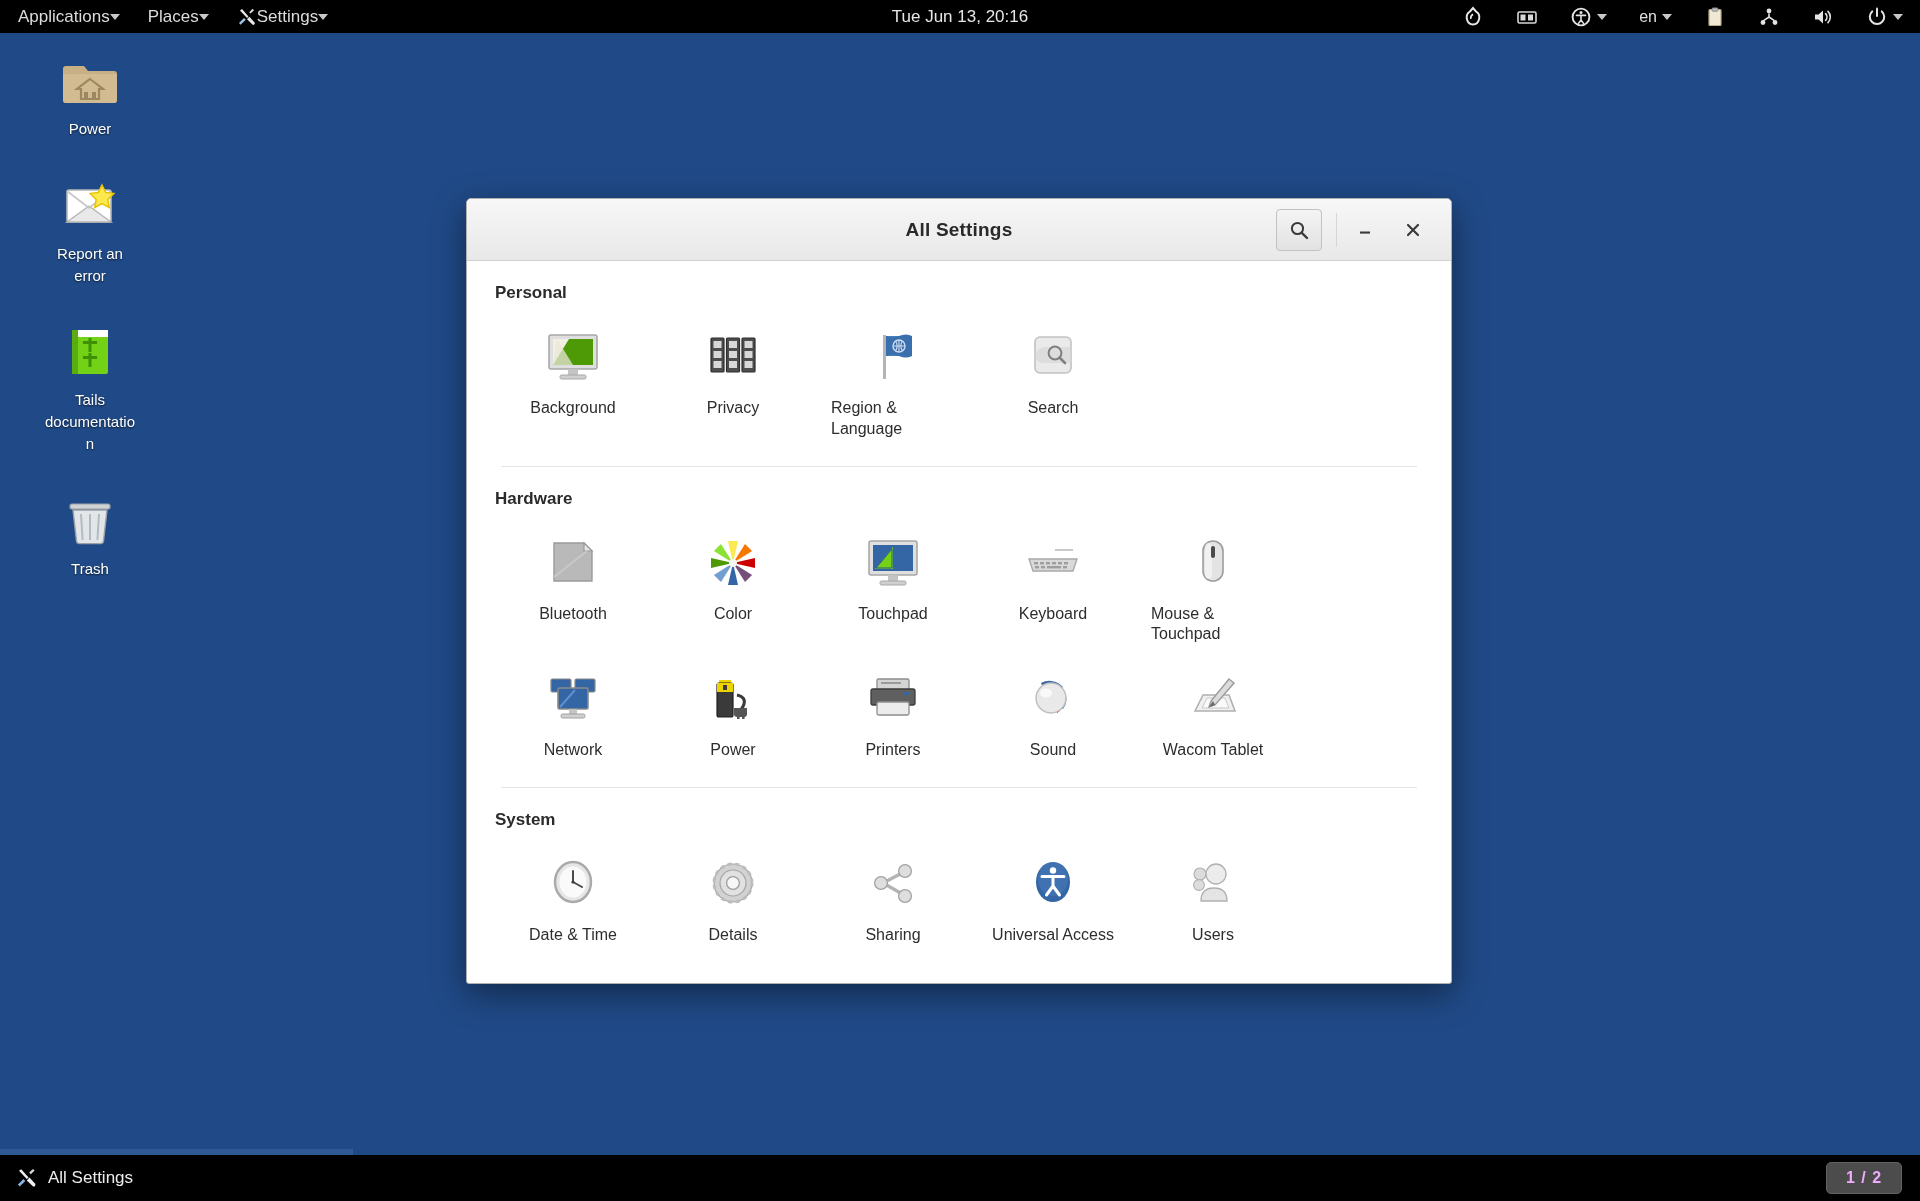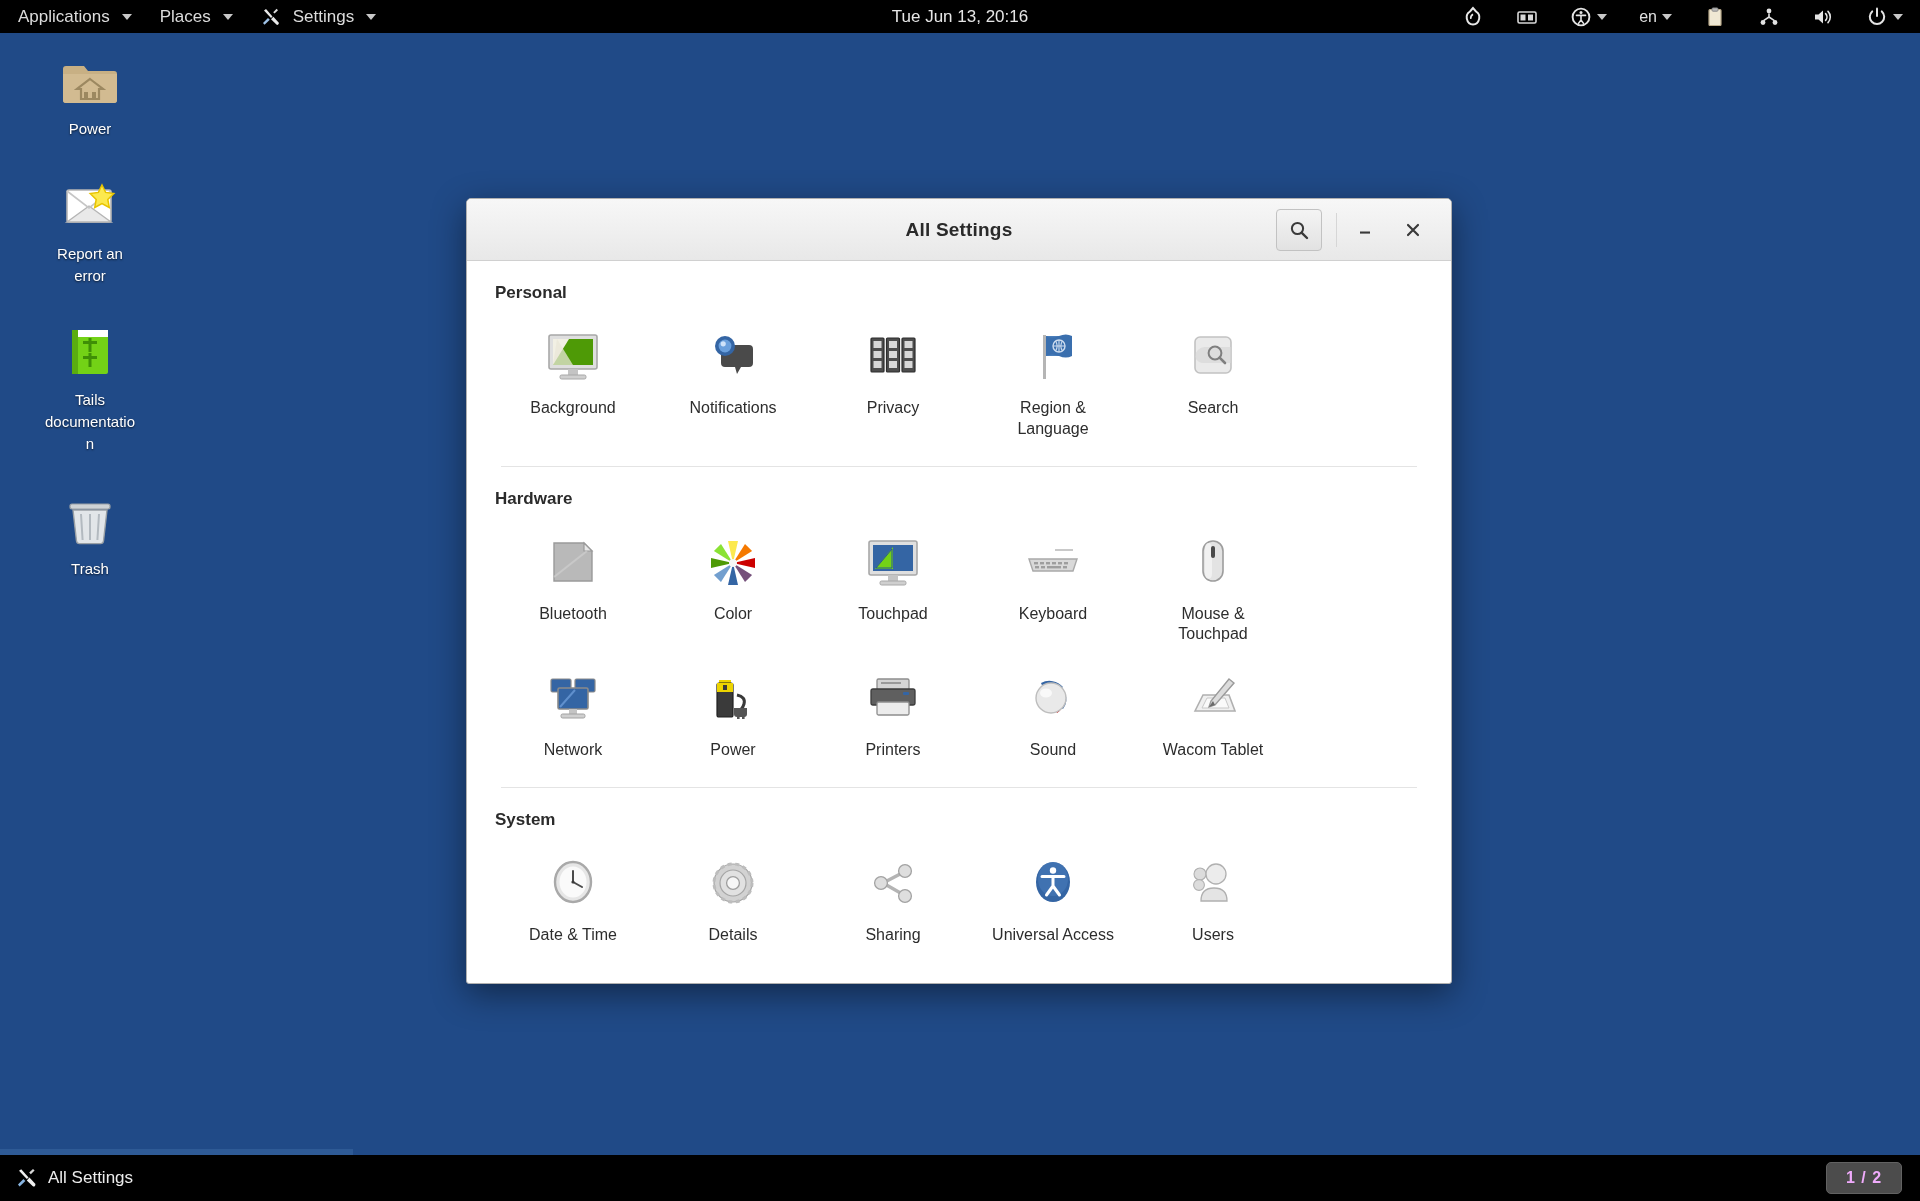--- a/index.html
+++ b/index.html
@@ -12,21 +12,21 @@
 
   
   #top-panel {
     position: absolute; left: 0; top: 0; width: 1920px; height: 33px;
     background: #000000;
     display: flex; align-items: center;
     color: #dcdcdc; font-size: 17px;
     z-index: 50;
   }
   .panel-menu {
-    display: flex; align-items: center; gap: 12px;
+    display: flex; align-items: center; gap: 0;
     padding: 0 14px; height: 33px; cursor: default;
     white-space: nowrap;
   }
   .panel-menu:first-child { padding-left: 18px; }
   .caret-down {
     width: 0; height: 0; border-left: 5px solid transparent;
     border-right: 5px solid transparent; border-top: 6px solid #c8c8c8;
     display: inline-block;
   }
   #panel-clock {
@@ -118,21 +118,21 @@
     width: 160px; padding: 12px 6px 10px 6px;
     display: flex; flex-direction: column; align-items: center;
     border-radius: 4px;
   }
   .tile .glyph {
     width: 64px; height: 64px;
     display: flex; align-items: center; justify-content: center;
   }
   .tile .cap {
     margin-top: 9px; font-size: 16px; color: #2d2d2d;
-    text-align: center; line-height: 1.3; max-width: 124px;
+    text-align: left; line-height: 1.3; max-width: 124px;
   }
 
   
   #bottom-panel {
     position: absolute; left: 0; bottom: 0; width: 1920px; height: 46px;
     background: #000000; display: flex; align-items: center; z-index: 50;
   }
   #taskbar-highlight {
     position: absolute; left: 0; top: -6px; width: 353px; height: 6px;
     background: #2e5a95;
@@ -358,31 +358,20 @@
               <rect x="10" y="12" width="40" height="26" fill="#4e9a06"></rect>
               <path d="M10 38 L26 12 L10 12 z" fill="#f2f0e4"></path>
               <path d="M10 38 L30 38 L14 12 z" fill="#e9e7d8" opacity=".75"></path>
               <rect x="25" y="42" width="10" height="6" fill="#c4c4c4"></rect>
               <rect x="17" y="48" width="26" height="4" rx="1.6" fill="#cfcfcf" stroke="#a8a8a8" stroke-width="1"></rect>
             </svg>
           </span>
           <span class="cap">Background</span>
         </div>
 
-        <div class="tile">
-          <span class="glyph">
-            <svg width="60" height="60" viewBox="0 0 60 60">
-              <path d="M22 18 h24 a4 4 0 0 1 4 4 v14 a4 4 0 0 1 -4 4 h-8 l-4 7 -2 -7 h-10 a4 4 0 0 1 -4 -4 v-14 a4 4 0 0 1 4 -4 z" fill="#4a4a4a"></path>
-              <circle cx="22" cy="19" r="10" fill="#3465a4"></circle>
-              <circle cx="22" cy="19" r="6.4" fill="#6aa0dd"></circle>
-              <circle cx="20.2" cy="16.8" r="2.6" fill="#cfe3fa"></circle>
-            </svg>
-          </span>
-          <span class="cap">Notifications</span>
-        </div>
 
         <div class="tile">
           <span class="glyph">
             <svg width="60" height="60" viewBox="0 0 60 60">
               <g>
                 <rect x="8" y="11" width="13" height="34" rx="1" fill="#4d4d4d" stroke="#2d2d2d" stroke-width="1.2"></rect>
                 <rect x="23.5" y="11" width="13" height="34" rx="1" fill="#4d4d4d" stroke="#2d2d2d" stroke-width="1.2"></rect>
                 <rect x="39" y="11" width="13" height="34" rx="1" fill="#4d4d4d" stroke="#2d2d2d" stroke-width="1.2"></rect>
               </g>
               <g fill="#d8d8d8">

